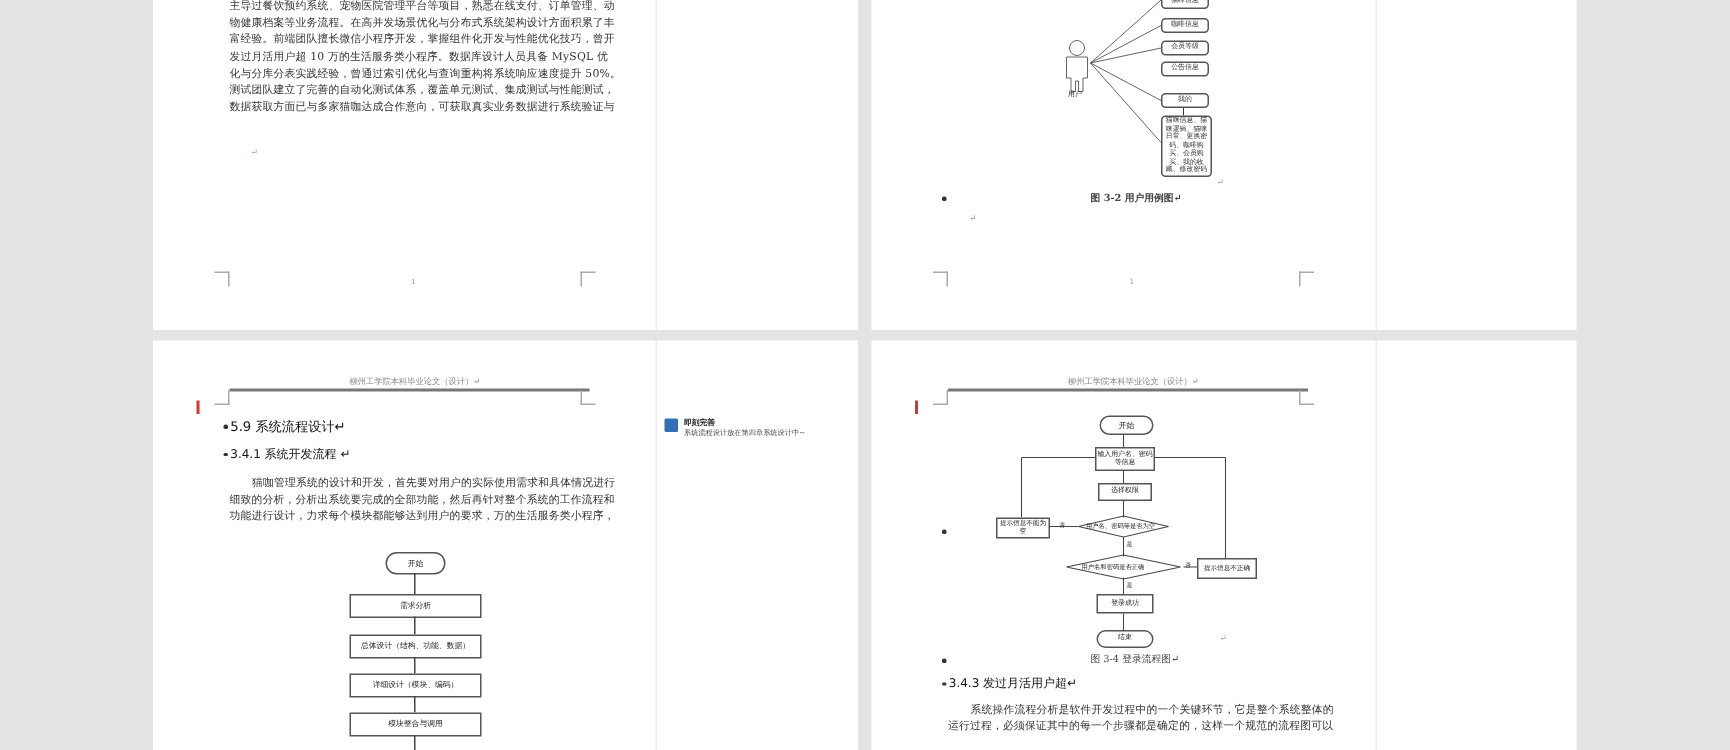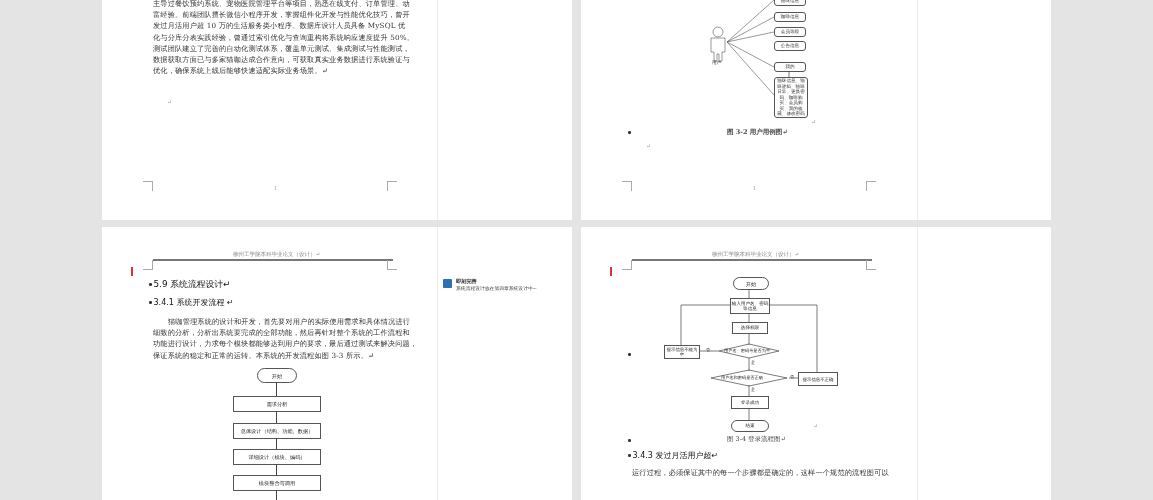--- a/index.html
+++ b/index.html
@@ -35,26 +35,26 @@
   .comment .ctext{position:absolute;left:15px;top:7px;font-size:4.8px;color:#444;white-space:nowrap;}
   .rev-bar{position:absolute;width:1.5px;height:9px;background:#d33;}
 </style>
 </head>
 <body>
 
 <div class="page p1">
   <div class="divider" style="left:335px;"></div>
   <div class="body-text" style="left:51px;top:8px;width:284px;">
     <span class="line">主导过餐饮预约系统、宠物医院管理平台等项目，熟悉在线支付、订单管理、动</span>
+    <span class="line">物健康档案等业务流程。在高并发场景优化与分布式系统架构设计方面积累了丰</span>
     <span class="line">富经验。前端团队擅长微信小程序开发，掌握组件化开发与性能优化技巧，曾开</span>
     <span class="line">发过月活用户超 10 万的生活服务类小程序。数据库设计人员具备 MySQL 优</span>
     <span class="line">化与分库分表实践经验，曾通过索引优化与查询重构将系统响应速度提升 50%。</span>
     <span class="line">测试团队建立了完善的自动化测试体系，覆盖单元测试、集成测试与性能测试，</span>
     <span class="line">数据获取方面已与多家猫咖达成合作意向，可获取真实业务数据进行系统验证与</span>
-    <span class="line">优化，确保系统上线后能够快速适配实际业务场景。↵</span>
   </div>
   <span class="para-mark" style="position:absolute;left:65px;top:108px;">↵</span>
   <div class="corner c-bl" style="left:41px;top:191px;"></div>
   <div class="corner c-br" style="left:285px;top:191px;"></div>
   <span class="page-num" style="left:172px;top:195px;">1</span>
 </div>
 
 <div class="page p2">
   <div class="divider" style="left:336px;"></div>
 
@@ -91,22 +91,21 @@
   <span class="header-txt" style="left:131px;top:24px;">柳州工学院本科毕业论文（设计）↵</span>
   <div class="header-rule" style="left:51px;top:32px;width:240px;"></div>
   <div class="corner c-tl" style="left:41px;top:33px;"></div>
   <div class="corner c-tr" style="left:285px;top:33px;"></div>
   <div class="rev-bar" style="left:29px;top:40px;"></div>
   <div class="h2" style="left:47px;top:52px;"><span class="bullet"></span><span>5.9 系统流程设计↵</span></div>
   <div class="h3" style="left:47px;top:70px;"><span class="bullet"></span><span>3.4.1  系统开发流程 ↵</span></div>
   <div class="body-text" style="left:51px;top:89px;width:286px;">
     <span class="line" style="padding-left:15px;">猫咖管理系统的设计和开发，首先要对用户的实际使用需求和具体情况进行</span>
     <span class="line">细致的分析，分析出系统要完成的全部功能，然后再针对整个系统的工作流程和</span>
-    <span class="line">功能进行设计，力求每个模块都能够达到用户的要求，最后通过测试来解决问题，</span>
-    <span class="line">保证系统的稳定和正常的运转。本系统的开发流程如图 3-3 所示。↵</span>
+    <span class="line">功能进行设计，力求每个模块都能够达到用户的要求，万的生活服务类小程序，</span>
   </div>
 
   <div class="fc-box fc-term" style="left:155px;top:141px;width:38px;height:13px;">开始</div>
   <div class="fc-vline" style="left:174px;top:155px;height:14px;"></div>
   <div class="fc-box" style="left:131px;top:169px;width:86px;height:14px;">需求分析</div>
   <div class="fc-vline" style="left:174px;top:184px;height:12px;"></div>
   <div class="fc-box" style="left:131px;top:196px;width:86px;height:14px;">总体设计（结构、功能、数据）</div>
   <div class="fc-vline" style="left:174px;top:211px;height:11px;"></div>
   <div class="fc-box" style="left:131px;top:222px;width:86px;height:14px;">详细设计（模块、编码）</div>
   <div class="fc-vline" style="left:174px;top:237px;height:11px;"></div>
@@ -158,15 +157,16 @@
   <span style="position:absolute;left:209px;top:147px;font-size:4px;">否</span>
   <span style="position:absolute;left:170px;top:160px;font-size:4px;">是</span>
   <div class="fc-box" style="left:150px;top:169px;width:36px;height:11px;font-size:4.6px;">登录成功</div>
   <div class="fc-box fc-term" style="left:150px;top:193px;width:36px;height:10px;font-size:4.6px;">结束</div>
   <span class="bullet" style="position:absolute;left:47px;top:126px;"></span>
   <span class="para-mark" style="position:absolute;left:232px;top:195px;">↵</span>
   <span class="bullet" style="position:absolute;left:47px;top:212px;"></span>
   <span class="caption" style="left:146px;top:208px;">图 3-4 登录流程图↵</span>
   <div class="h3" style="left:47px;top:223px;"><span class="bullet"></span><span>3.4.3  发过月活用户超↵</span></div>
   <div class="body-text" style="left:51px;top:240px;width:286px;">
+    <span class="line" style="padding-left:15px;">系统操作流程分析是软件开发过程中的一个关键环节，它是整个系统整体的</span>
     <span class="line">运行过程，必须保证其中的每一个步骤都是确定的，这样一个规范的流程图可以</span>
   </div>
 </div>
 
 </body></html>

